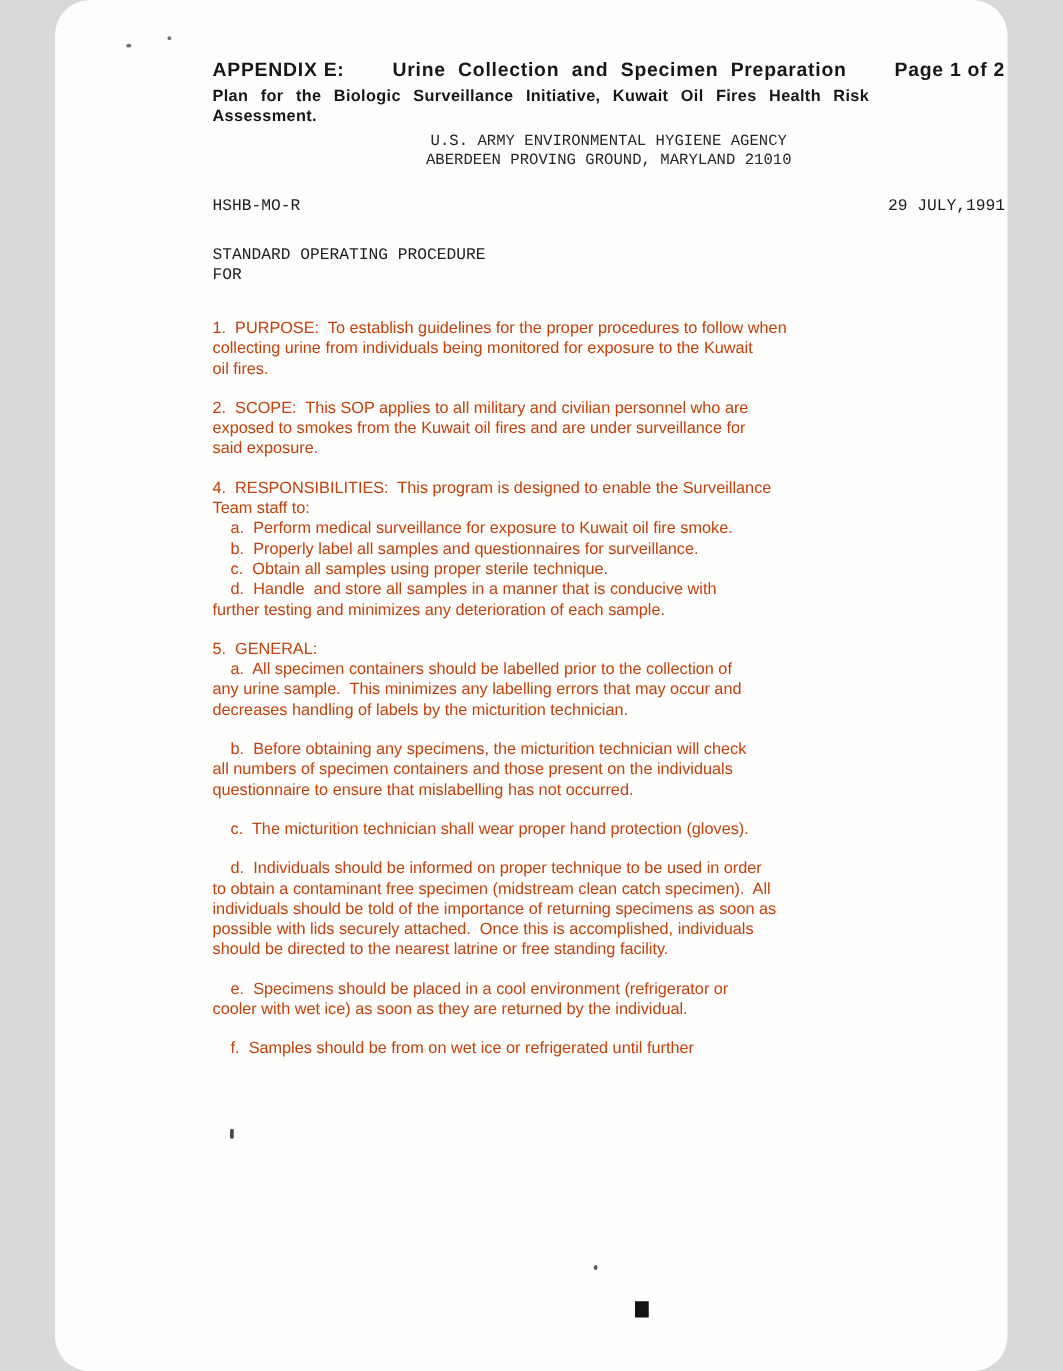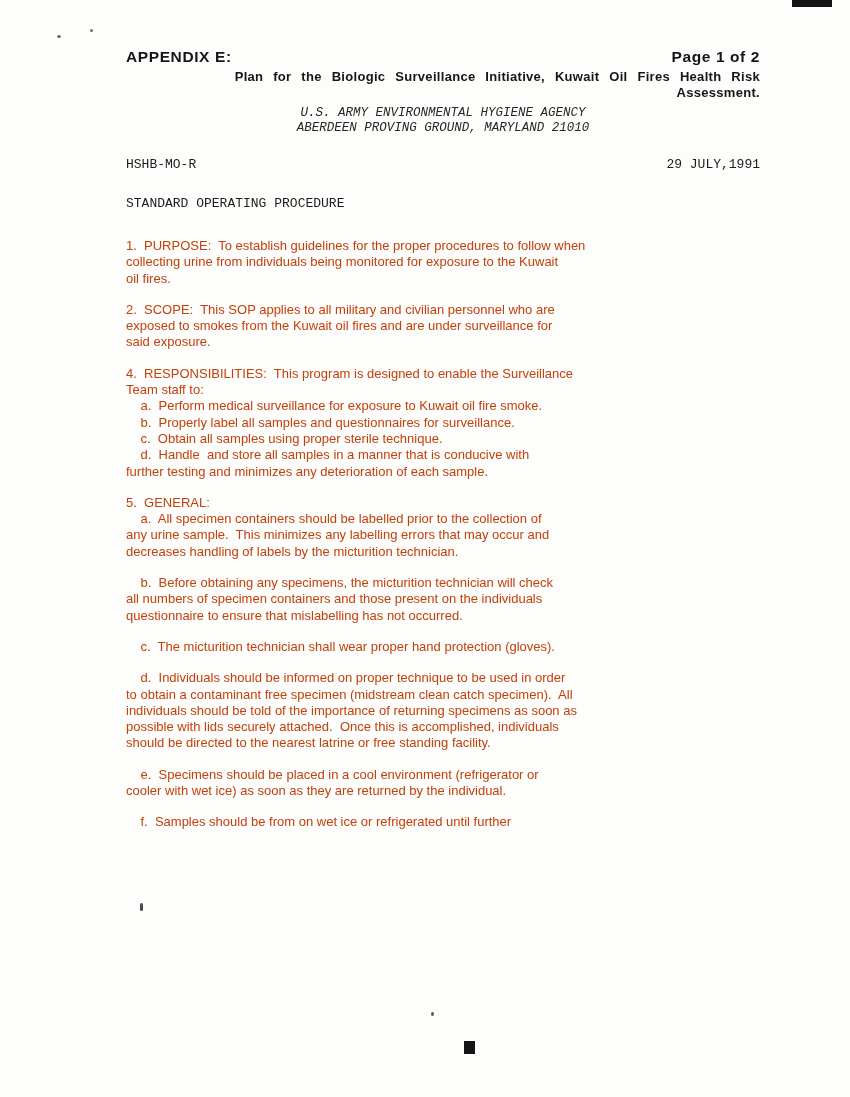--- a/index.html
+++ b/index.html
@@ -1,24 +1,25 @@
 <!DOCTYPE html>
 <html><head>
 <meta charset="utf-8">
 <style>
   * { margin: 0; padding: 0; box-sizing: border-box; }
   html, body { background: #d9d9d9; }
   .page {
     position: relative;
-    width: 850px;
+    width: 762px;
     height: 1097px;
     background: #fdfdfb;
     margin: 0 auto;
     overflow: hidden;
     color: #1c1c1c;
+    border-radius: 28px;
   }
   .content {
     position: absolute;
     left: 126px;
     top: 48px;
     width: 634px;
   }
   .doc-header {
     font-family: "Liberation Sans", sans-serif;
     font-weight: bold;
@@ -32,30 +33,28 @@
     letter-spacing: 0.6px;
   }
   .appendix-title { word-spacing: 5px; }
   .plan-text {
     white-space: pre-wrap;
     font-size: 13px;
     line-height: 16px;
     word-spacing: 6px;
     letter-spacing: 0.3px;
     margin-top: 3px;
-    text-align: right;
   }
   .letterhead {
     text-align: center;
     font-family: "Liberation Mono", "DejaVu Sans Mono", monospace;
     font-size: 12.5px;
     line-height: 14.5px;
     margin-top: 5px;
     color: #262626;
-    font-style: italic;
   }
   .ref-line {
     display: flex;
     justify-content: space-between;
     font-family: "Liberation Mono", "DejaVu Sans Mono", monospace;
     font-size: 13px;
     margin-top: 22px;
     align-items: flex-end;
   }
   .title-block {
@@ -79,38 +78,40 @@
 </head>
 <body>
 
 <div class="page">
 
   <div class="content">
 
     <div class="doc-header">
       <div class="doc-header-line1">
         <span>APPENDIX E:</span>
+        <span class="appendix-title">Urine Collection and Specimen Preparation</span>
         <span>Page 1 of 2</span>
       </div>
       <div class="plan-text">Plan for the Biologic Surveillance Initiative, Kuwait Oil Fires Health Risk
 Assessment.</div>
     </div>
 
     <div class="letterhead">
       <div>U.S. ARMY ENVIRONMENTAL HYGIENE AGENCY</div>
       <div>ABERDEEN PROVING GROUND, MARYLAND 21010</div>
     </div>
 
     <div class="ref-line">
       <span>HSHB-MO-R</span>
       <span>29 JULY,1991</span>
     </div>
 
     <div class="title-block">
       <div>STANDARD OPERATING PROCEDURE</div>
+      <div>FOR</div>
     </div>
 
     <div class="body-text">
       <div class="para">1.  PURPOSE:  To establish guidelines for the proper procedures to follow when
 collecting urine from individuals being monitored for exposure to the Kuwait
 oil fires.</div>
       <div class="para">2.  SCOPE:  This SOP applies to all military and civilian personnel who are
 exposed to smokes from the Kuwait oil fires and are under surveillance for
 said exposure.</div>
       <div class="para">4.  RESPONSIBILITIES:  This program is designed to enable the Surveillance

